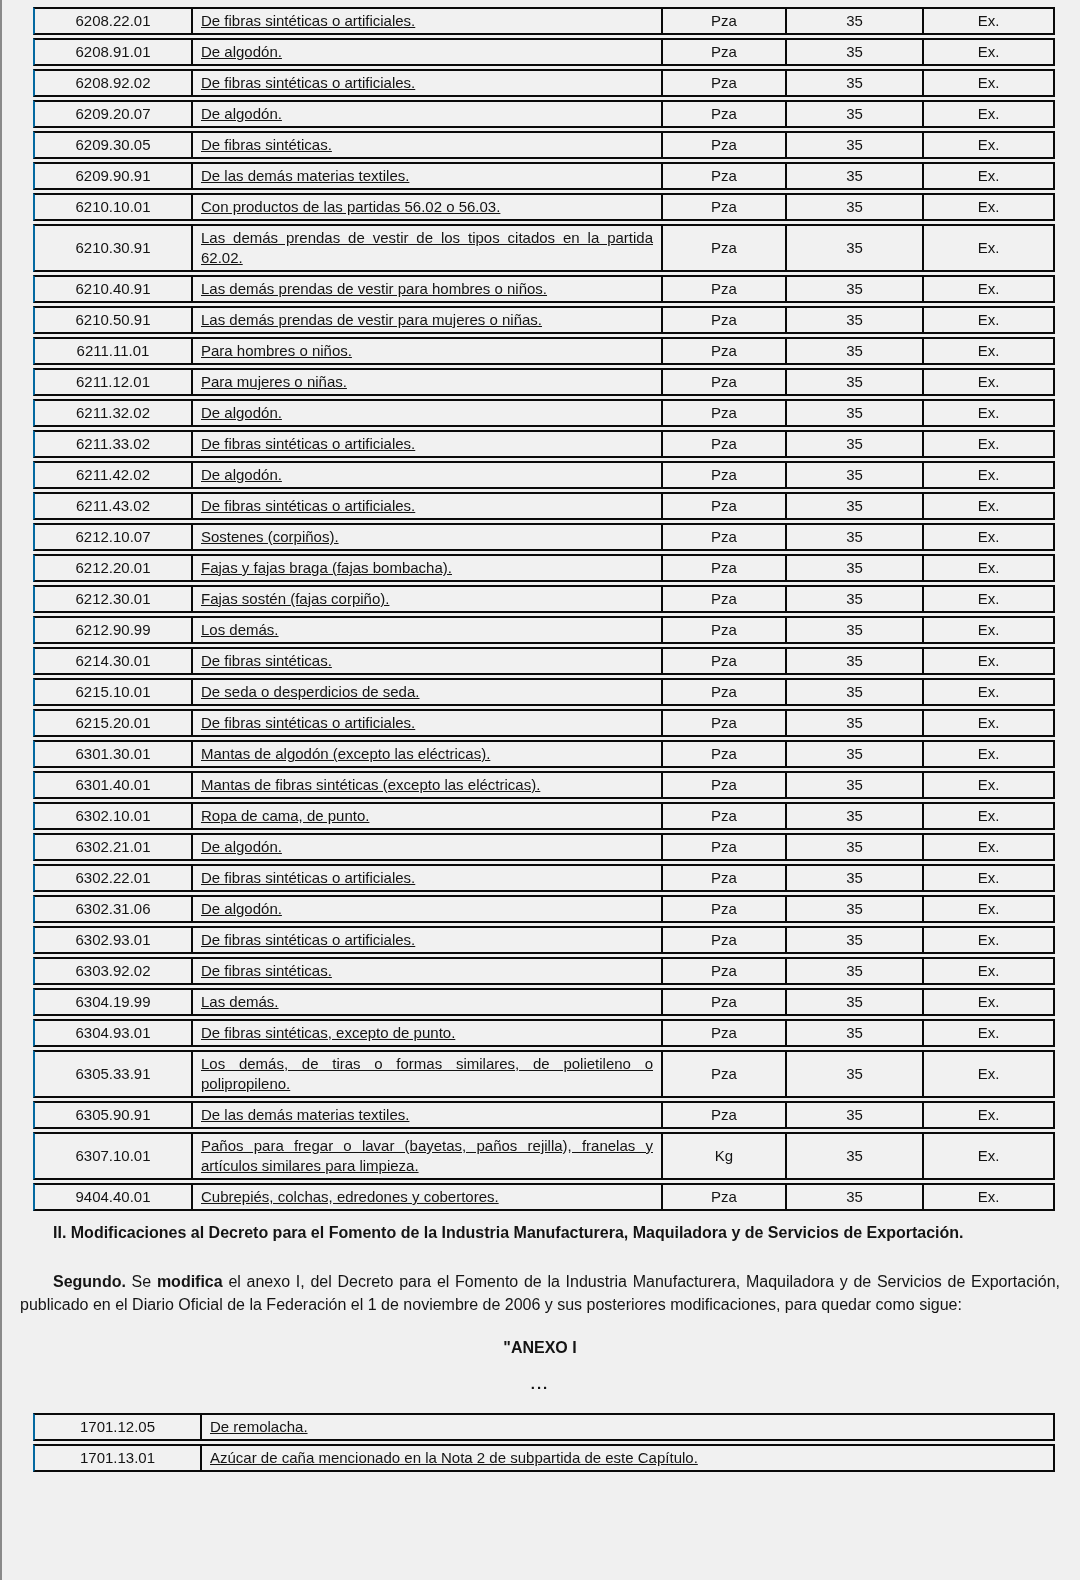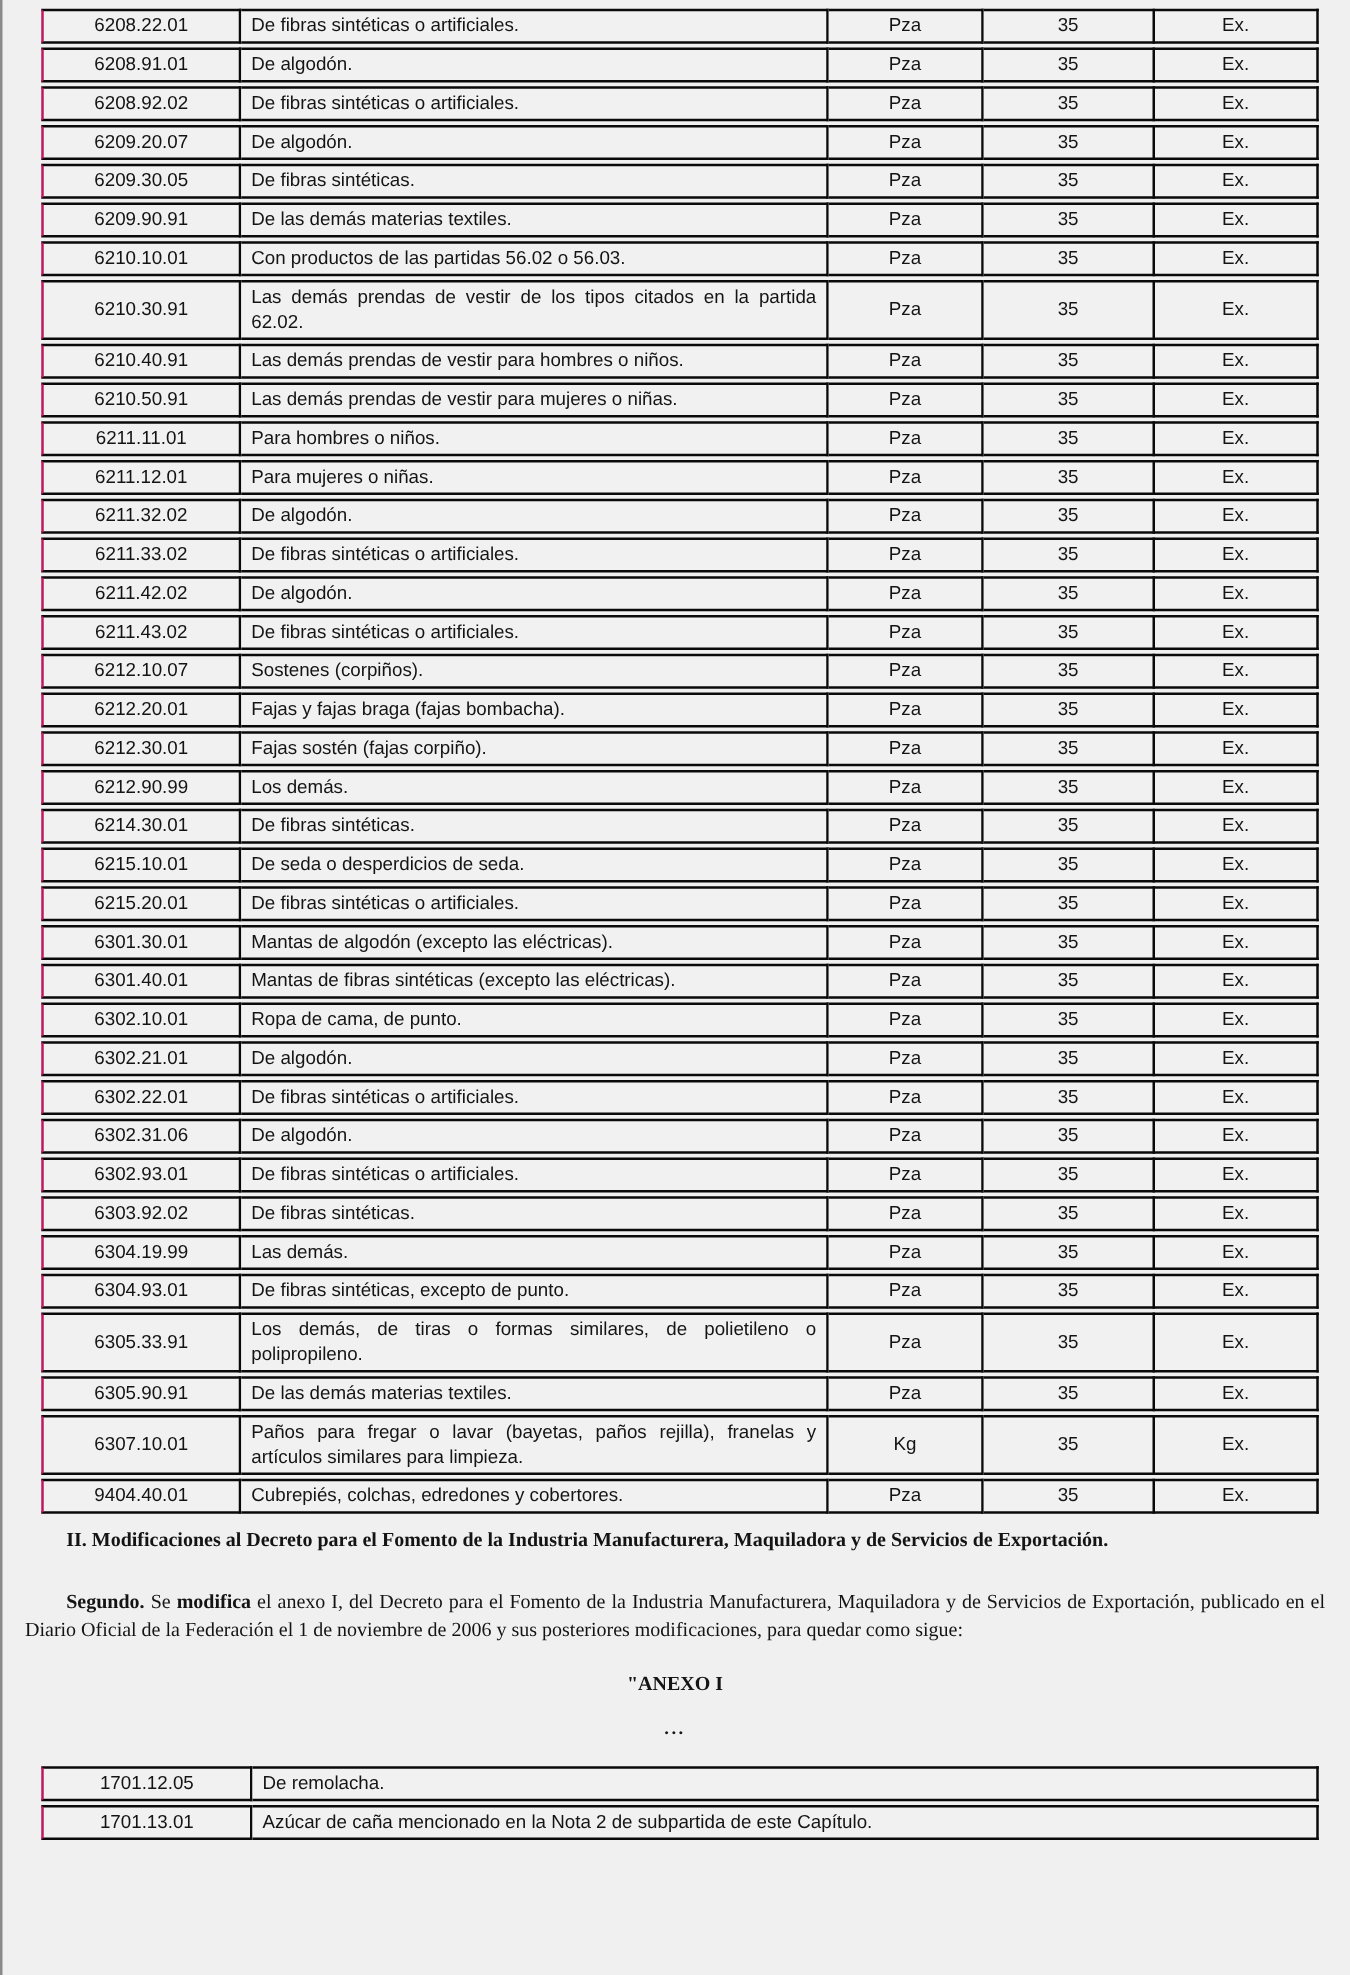--- a/index.html
+++ b/index.html
@@ -30,32 +30,31 @@
   table.doc-table td {
     border: 2px solid #0a0a0a;
     border-left: none;
     background: #f1f1f1;
     padding: 2px 8px;
     font-size: 15px;
     line-height: 20px;
     vertical-align: middle;
     overflow: hidden;
   }
-  table.doc-table td:first-child { border-left: 2px solid #be185d; }
+  table.doc-table td:first-child { border-left: 2px solid #0369a1; }
   .c-code   { text-align: center; }
-  .c-desc   { text-align: justify; }
+  .c-desc   { text-align: justify; text-decoration: underline; }
   .c-center { text-align: center; }
   .c-code-left { text-align: center; }
 
   .para {
     font-size: 16px;
     line-height: 23px;
     text-align: justify;
     margin: 0;
-    font-family: Liberation Serif, serif;
   }
   .section-ii {
     font-weight: bold;
     text-indent: 33px;
     margin-top: 7px;
   }
   .segundo { text-indent: 33px; margin-top: 26px; }
   .bold { font-weight: bold; }
   .anexo-heading {
     text-align: center;

